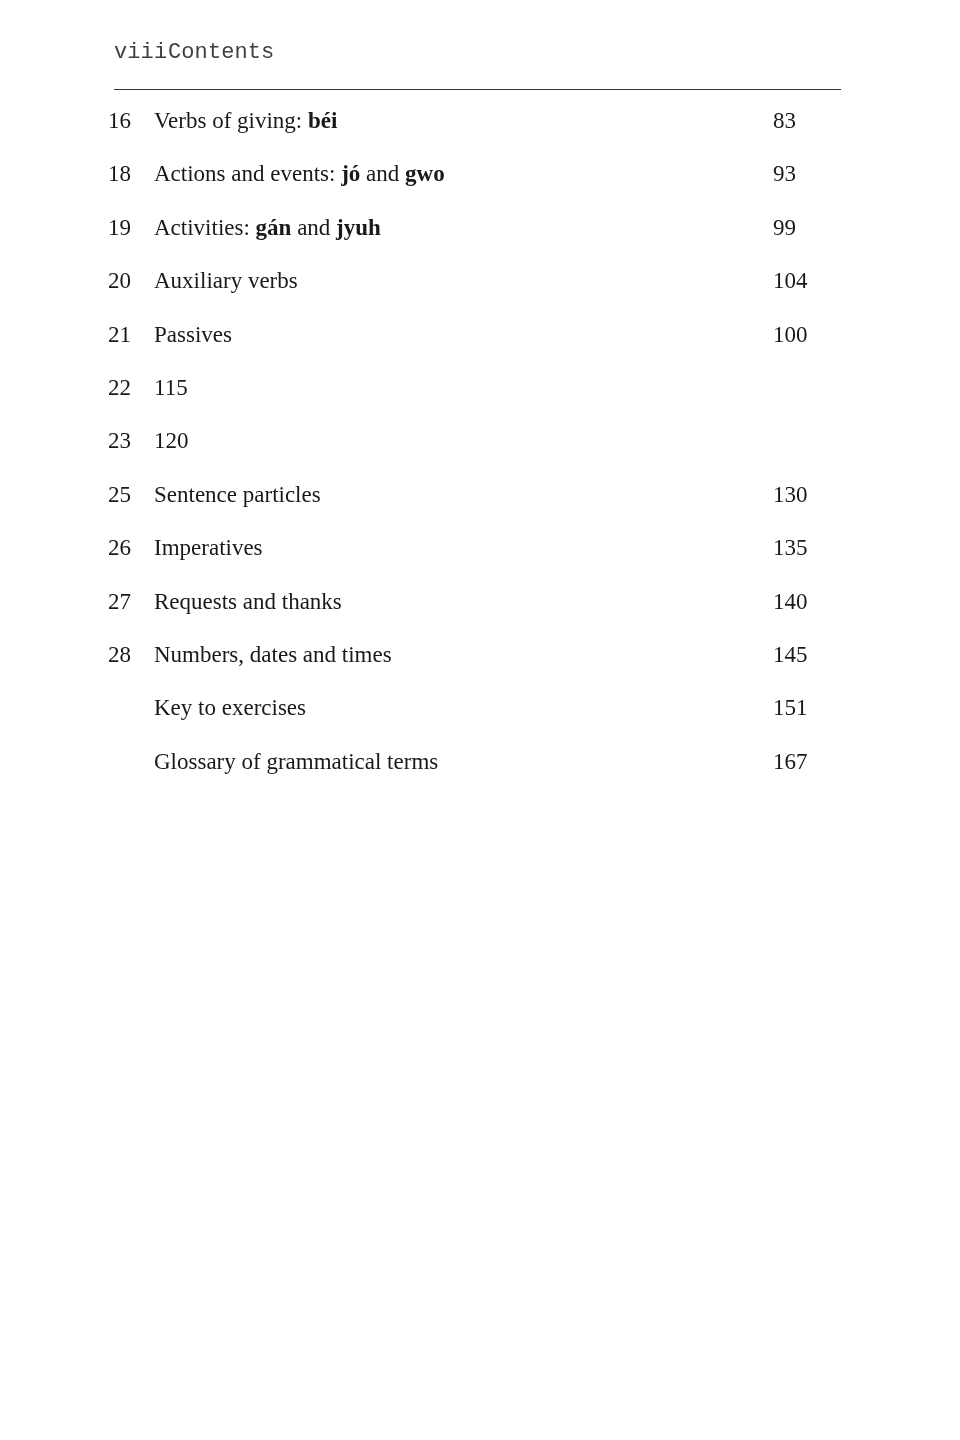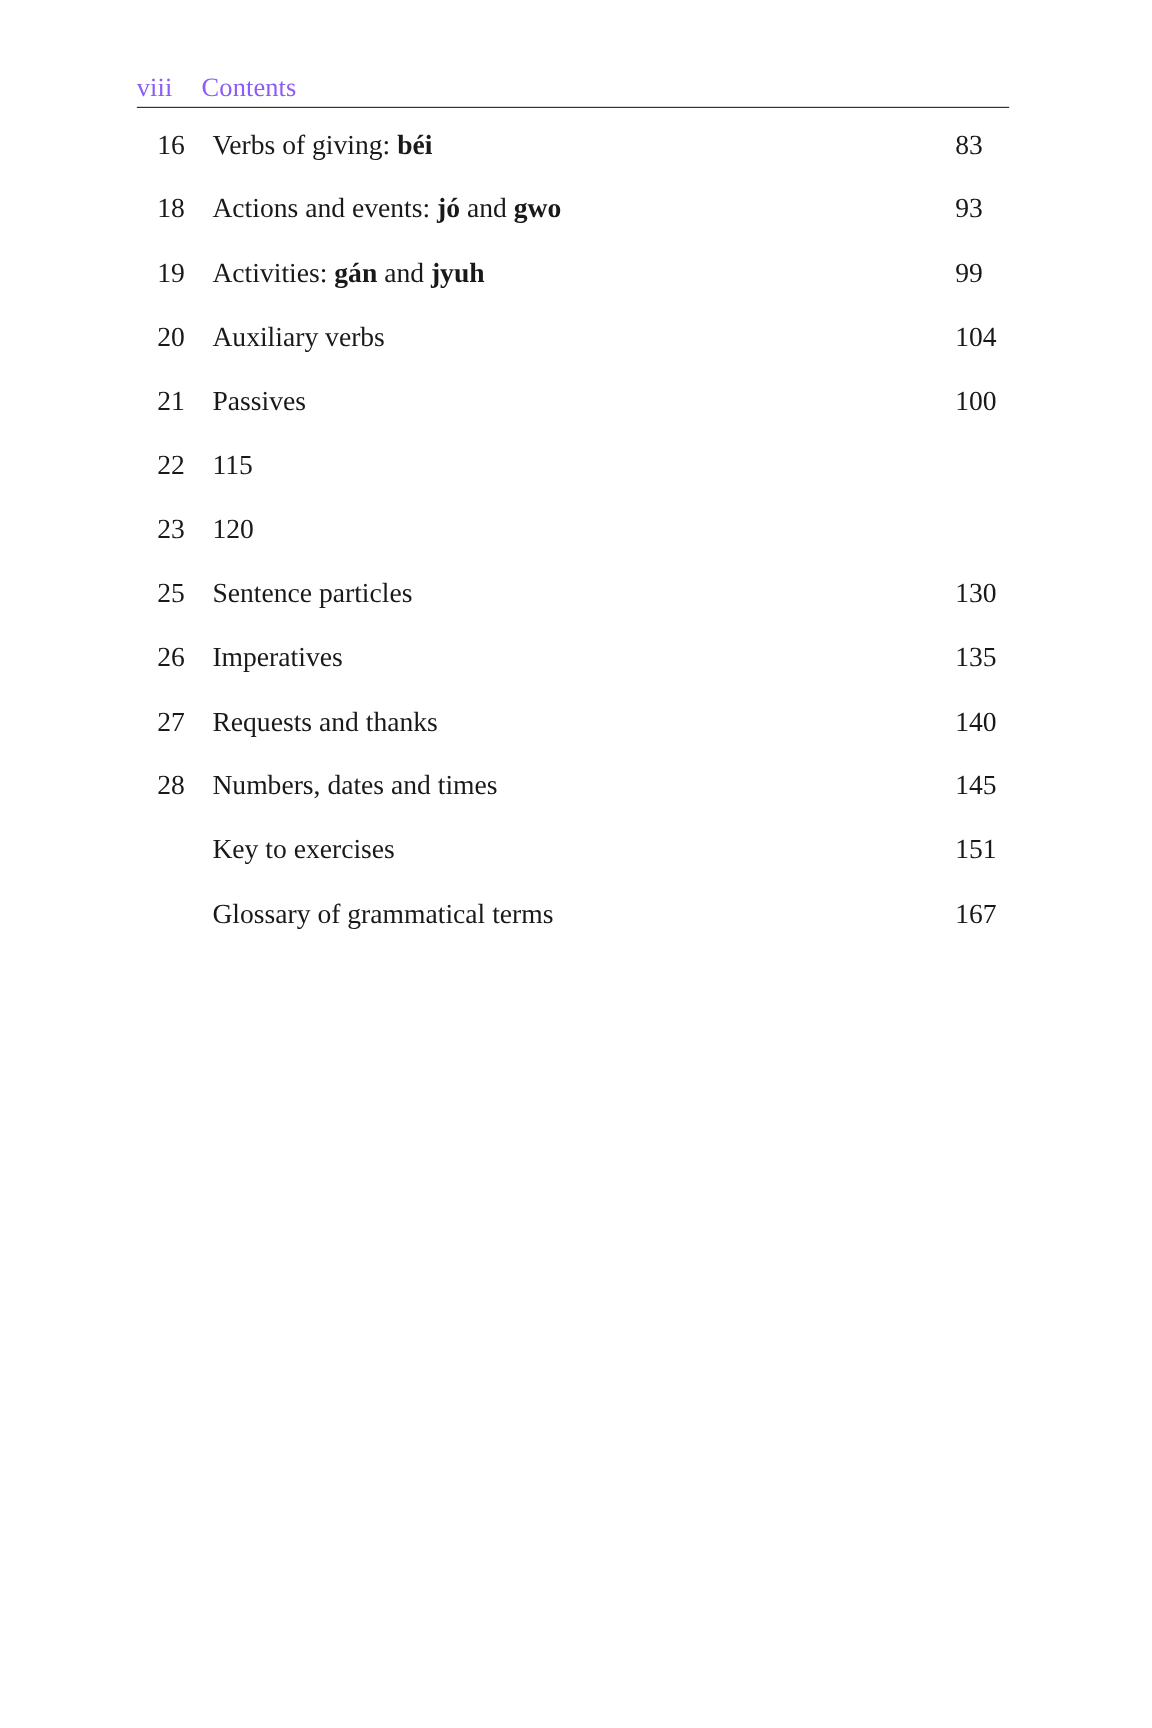--- a/index.html
+++ b/index.html
@@ -14,28 +14,28 @@
     background: #ffffff;
     overflow: hidden;
     font-family: "Liberation Serif", "DejaVu Serif", serif;
     color: #191919;
   }
 
   
   .running-head {
     position: absolute;
     left: 114px;
-    top: 60px;
+    top: 40px;
     width: 727px;
     display: flex;
     align-items: baseline;
-    font-family: Liberation Serif, serif;
+    font-family: Liberation Mono, monospace;
     font-size: 22px;
     line-height: 26px;
-    color: #8b5cf6;
+    color: #404040;
     letter-spacing: 0.1px;
   }
   .running-head .folio {
     width: 54px;
     flex: 0 0 54px;
   }
   .running-head .head-title {
     flex: 1 1 auto;
   }
 
@@ -44,21 +44,21 @@
     left: 114px;
     top: 89px;
     width: 727px;
     height: 0;
     border-top: 1.6px solid #333333;
   }
 
   
   .toc {
     position: absolute;
-    left: 131px;
+    left: 108px;
     top: 106px;
     width: 727px;
   }
   .toc-row {
     position: relative;
     height: 53.4px;
     display: flex;
     align-items: flex-start;
     font-size: 23px;
     line-height: 30px;

